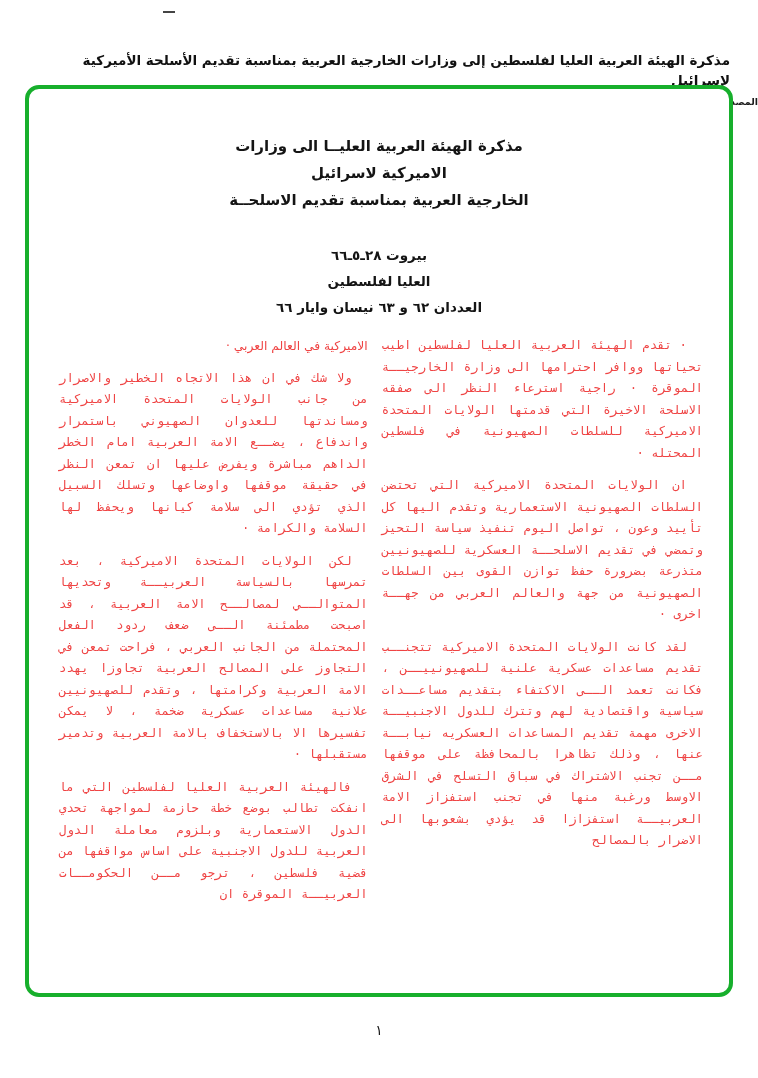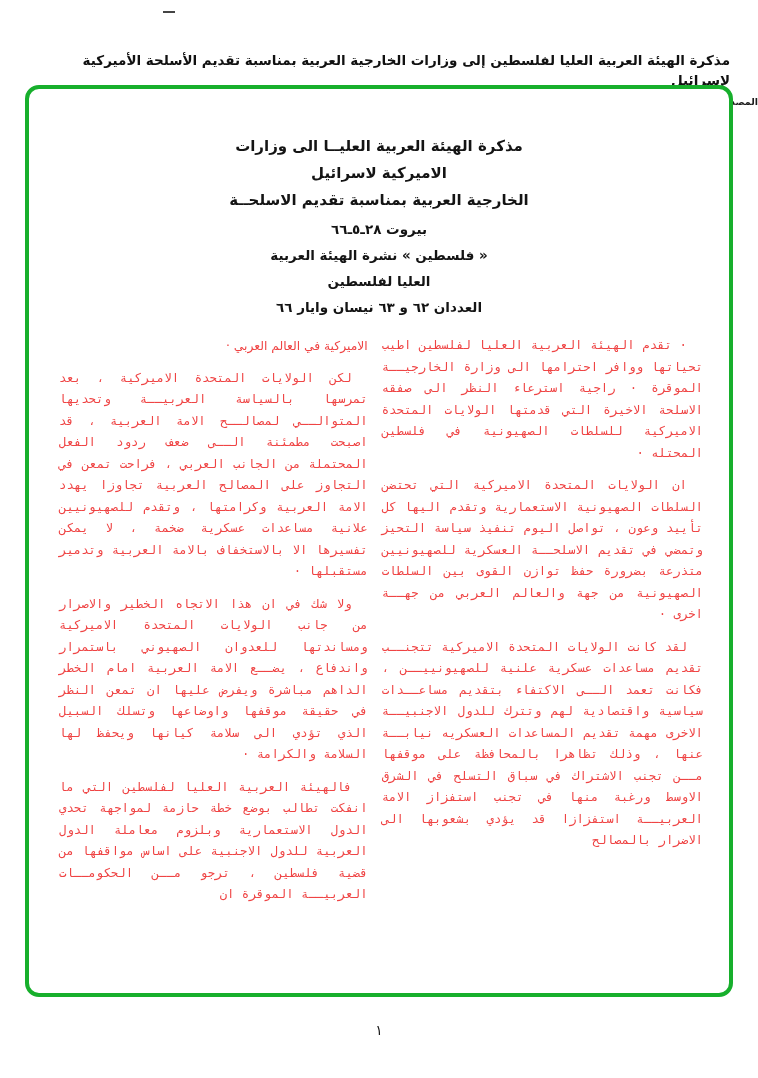--- a/index.html
+++ b/index.html
@@ -30,21 +30,21 @@
     background:#ffffff;
     box-sizing:content-box;
     overflow:hidden;
   }
   .doc-inner{direction:rtl;padding-top:44px;}
   .doc-title{
     text-align:center;font-weight:bold;font-size:15px;line-height:27px;color:#141414;
   }
   .doc-meta{
     text-align:center;font-weight:bold;font-size:13.5px;line-height:26px;color:#141414;
-    margin-top:2px;
+    margin-top:28px;
   }
   .doc-columns{
     display:flex;direction:rtl;gap:14px;
     padding:16px 26px 0 30px;
   }
   .col{flex:1 1 0;}
   .col-right{flex-basis:51%;}
   .col-left{flex-basis:49%;}
   .col p{
     margin:0 0 11px 0;
@@ -72,35 +72,34 @@
   <div class="doc-inner">
 
     <div class="doc-title">
       <div>مذكرة الهيئة العربية العليــا الى وزارات</div>
       <div>الاميركية لاسرائيل</div>
       <div>الخارجية العربية بمناسبة تقديم الاسلحــة</div>
     </div>
 
     <div class="doc-meta">
       <div>بيروت ٢٨ـ٥ـ٦٦</div>
-      <div>« فلسطين » نشرة الهيئة العربية</div>
       <div>العليا لفلسطين</div>
       <div>العددان ٦٢ و ٦٣ نيسان وايار ٦٦</div>
     </div>
 
     <div class="doc-columns">
       <div class="col col-right">
         <p class="indent">· تقدم الهيئة العربية العليا لفلسطين اطيب تحياتها ووافر احترامها الى وزارة الخارجيــة الموقرة · راجية استرعاء النظر الى صفقه الاسلحة الاخيرة التي قدمتها الولايات المتحدة الاميركية للسلطات الصهيونية في فلسطين المحتله ·</p>
         <p class="indent">ان الولايات المتحدة الاميركية التي تحتضن السلطات الصهيونية الاستعمارية وتقدم اليها كل تأييد وعون ، تواصل اليوم تنفيذ سياسة التحيز وتمضي في تقديم الاسلحــة العسكرية للصهيونيين متذرعة بضرورة حفظ توازن القوى بين السلطات الصهيونية من جهة والعالم العربي من جهــة اخرى ·</p>
         <p class="indent">لقد كانت الولايات المتحدة الاميركية تتجنــب تقديم مساعدات عسكرية علنية للصهيونييــن ، فكانت تعمد الــى الاكتفاء بتقديم مساعــدات سياسية واقتصادية لهم وتترك للدول الاجنبيــة الاخرى مهمة تقديم المساعدات العسكريه نيابــة عنها ، وذلك تظاهرا بالمحافظة على موقفها مــن تجنب الاشتراك في سباق التسلح في الشرق الاوسط ورغبة منها في تجنب استفزاز الامة العربيــة استفزازا قد يؤدي بشعوبها الى الاضرار بالمصالح</p>
       </div>
       <div class="col col-left">
         <p>الاميركية في العالم العربي ·</p>
+        <p class="indent">ولا شك في ان هذا الاتجاه الخطير والاصرار من جانب الولايات المتحدة الاميركية ومساندتها للعدوان الصهيوني باستمرار واندفاع ، يضــع الامة العربية امام الخطر الداهم مباشرة ويفرض عليها ان تمعن النظر في حقيقة موقفها واوضاعها وتسلك السبيل الذي تؤدي الى سلامة كيانها ويحفظ لها السلامة والكرامة ·</p>
         <p class="indent">لكن الولايات المتحدة الاميركية ، بعد تمرسها بالسياسة العربيــة وتحديها المتوالــي لمصالــح الامة العربية ، قد اصبحت مطمئنة الــى ضعف ردود الفعل المحتملة من الجانب العربي ، فراحت تمعن في التجاوز على المصالح العربية تجاوزا يهدد الامة العربية وكرامتها ، وتقدم للصهيونيين علانية مساعدات عسكرية ضخمة ، لا يمكن تفسيرها الا بالاستخفاف بالامة العربية وتدمير مستقبلها ·</p>
-        <p class="indent">ولا شك في ان هذا الاتجاه الخطير والاصرار من جانب الولايات المتحدة الاميركية ومساندتها للعدوان الصهيوني باستمرار واندفاع ، يضــع الامة العربية امام الخطر الداهم مباشرة ويفرض عليها ان تمعن النظر في حقيقة موقفها واوضاعها وتسلك السبيل الذي تؤدي الى سلامة كيانها ويحفظ لها السلامة والكرامة ·</p>
         <p class="indent">فالهيئة العربية العليا لفلسطين التي ما انفكت تطالب بوضع خطة حازمة لمواجهة تحدي الدول الاستعمارية وبلزوم معاملة الدول العربية للدول الاجنبية على اساس مواقفها من قضية فلسطين ، ترجو مــن الحكومــات العربيــة الموقرة ان</p>
       </div>
     </div>
 
   </div>
 </div>
 
 <div class="page-number">١</div>
 
 </body></html>

